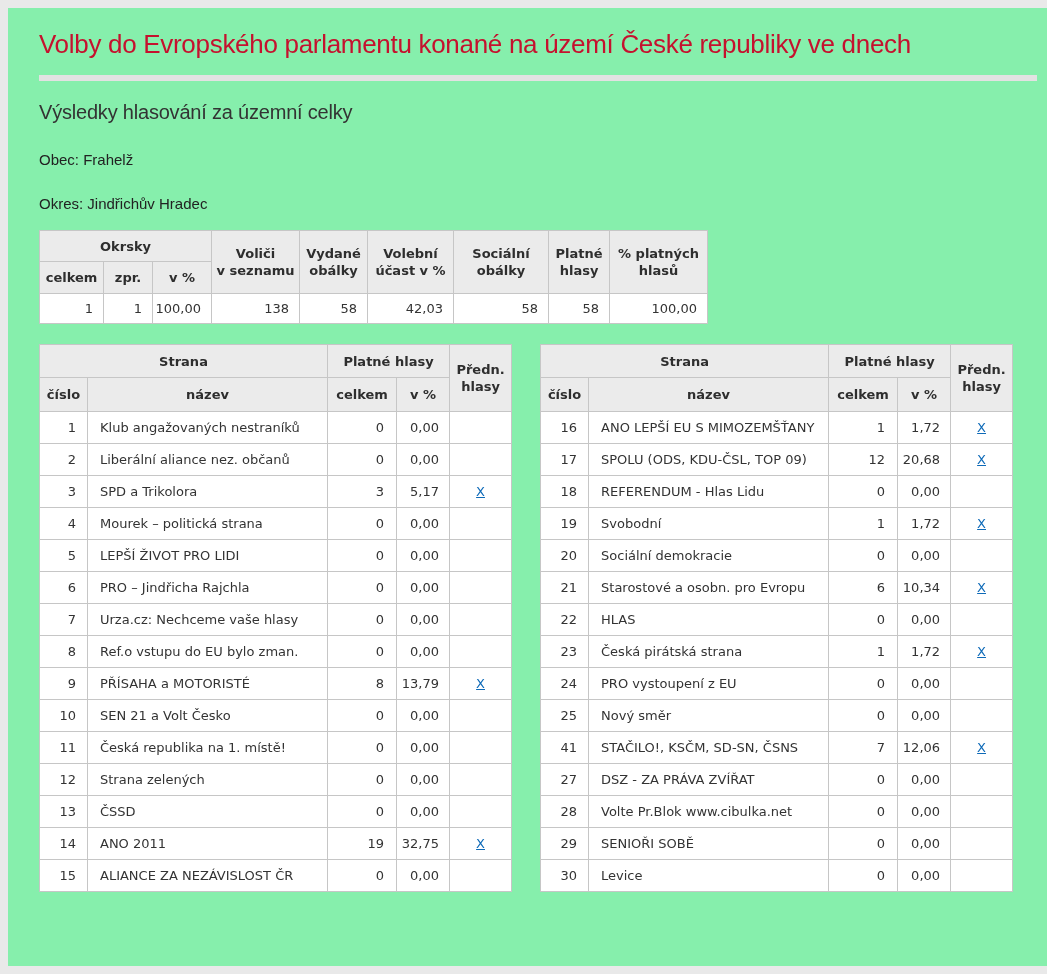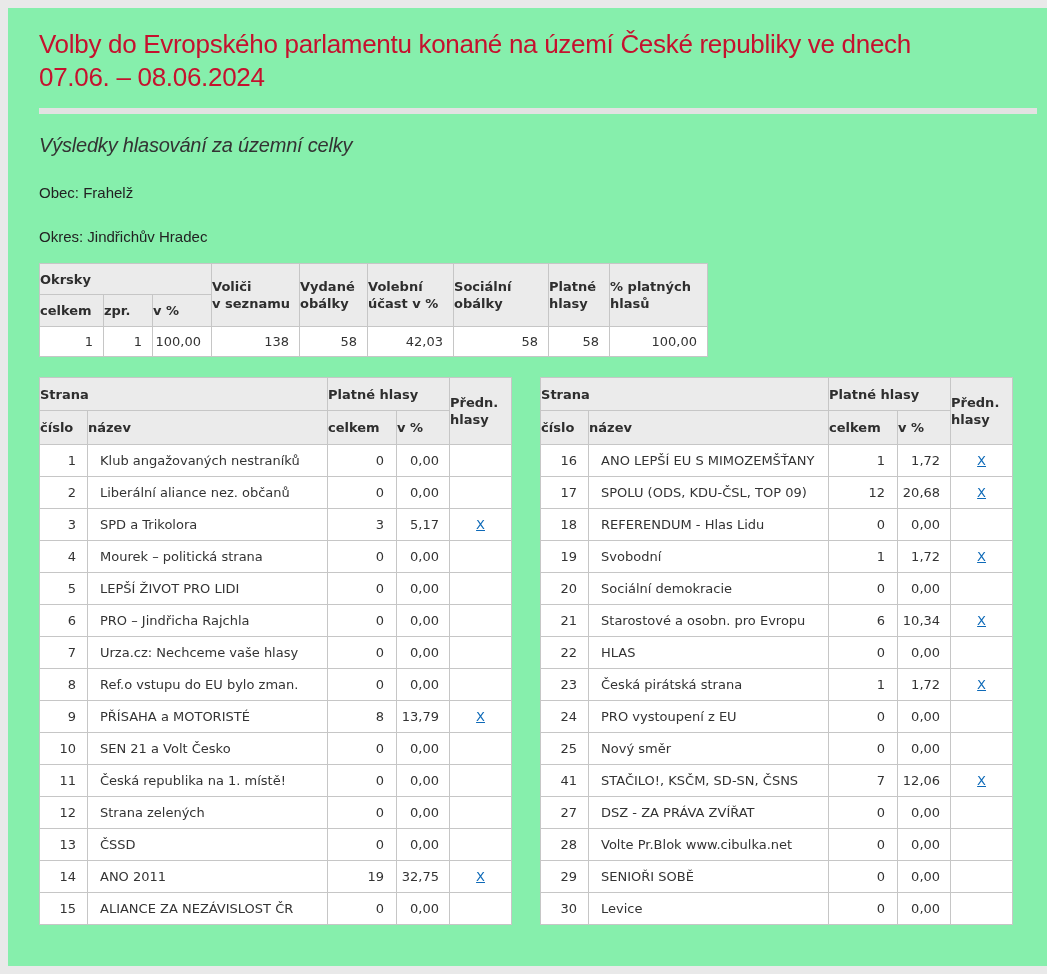--- a/index.html
+++ b/index.html
@@ -32,21 +32,20 @@
     height: 6px;
     background: #e2e2e2;
     margin: 0 10px 0 8px;
   }
   .subtitle {
     font-family: "Liberation Sans", sans-serif;
     font-size: 20px;
     color: #333333;
     margin: 20px 0 0 8px;
     letter-spacing: -0.2px;
-    font-style: italic;
   }
   .loc-line {
     font-family: "Liberation Sans", sans-serif;
     font-size: 15px;
     color: #222222;
     margin: 27px 0 0 8px;
   }
 
   table {
     border-collapse: collapse;
@@ -57,21 +56,21 @@
   }
   th, td {
     border: 1px solid #c6c6c6;
     padding: 0;
     overflow: hidden;
     white-space: nowrap;
   }
   th {
     background: #ebebeb;
     font-weight: bold;
-    text-align: left;
+    text-align: center;
     color: #2e2e2e;
     margin-left: 39px;
   }
   .hl { display: block; line-height: 17px; }
 
   
   .summary { margin: 18px 0 0 8px; width: 668px; }
   .summary tr.h1 th { height: 31px; }
   .summary tr.h2 th { height: 32px; }
   .summary td { height: 30px; text-align: right; padding-right: 10px; background: #ffffff; }
@@ -94,21 +93,20 @@
   }
 </style>
 </head>
 <body>
 
 <div class="page">
   <div class="content">
 
     <div class="title">
       <div>Volby do Evropského parlamentu konané na území České republiky ve dnech</div>
-      <div>07.06. – 08.06.2024</div>
     </div>
 
     <div class="divider"></div>
 
     <div class="subtitle">Výsledky hlasování za územní celky</div>
 
     <div class="loc-line">Obec: Frahelž</div>
     <div class="loc-line">Okres: Jindřichův Hradec</div>
 
     <table class="summary">

